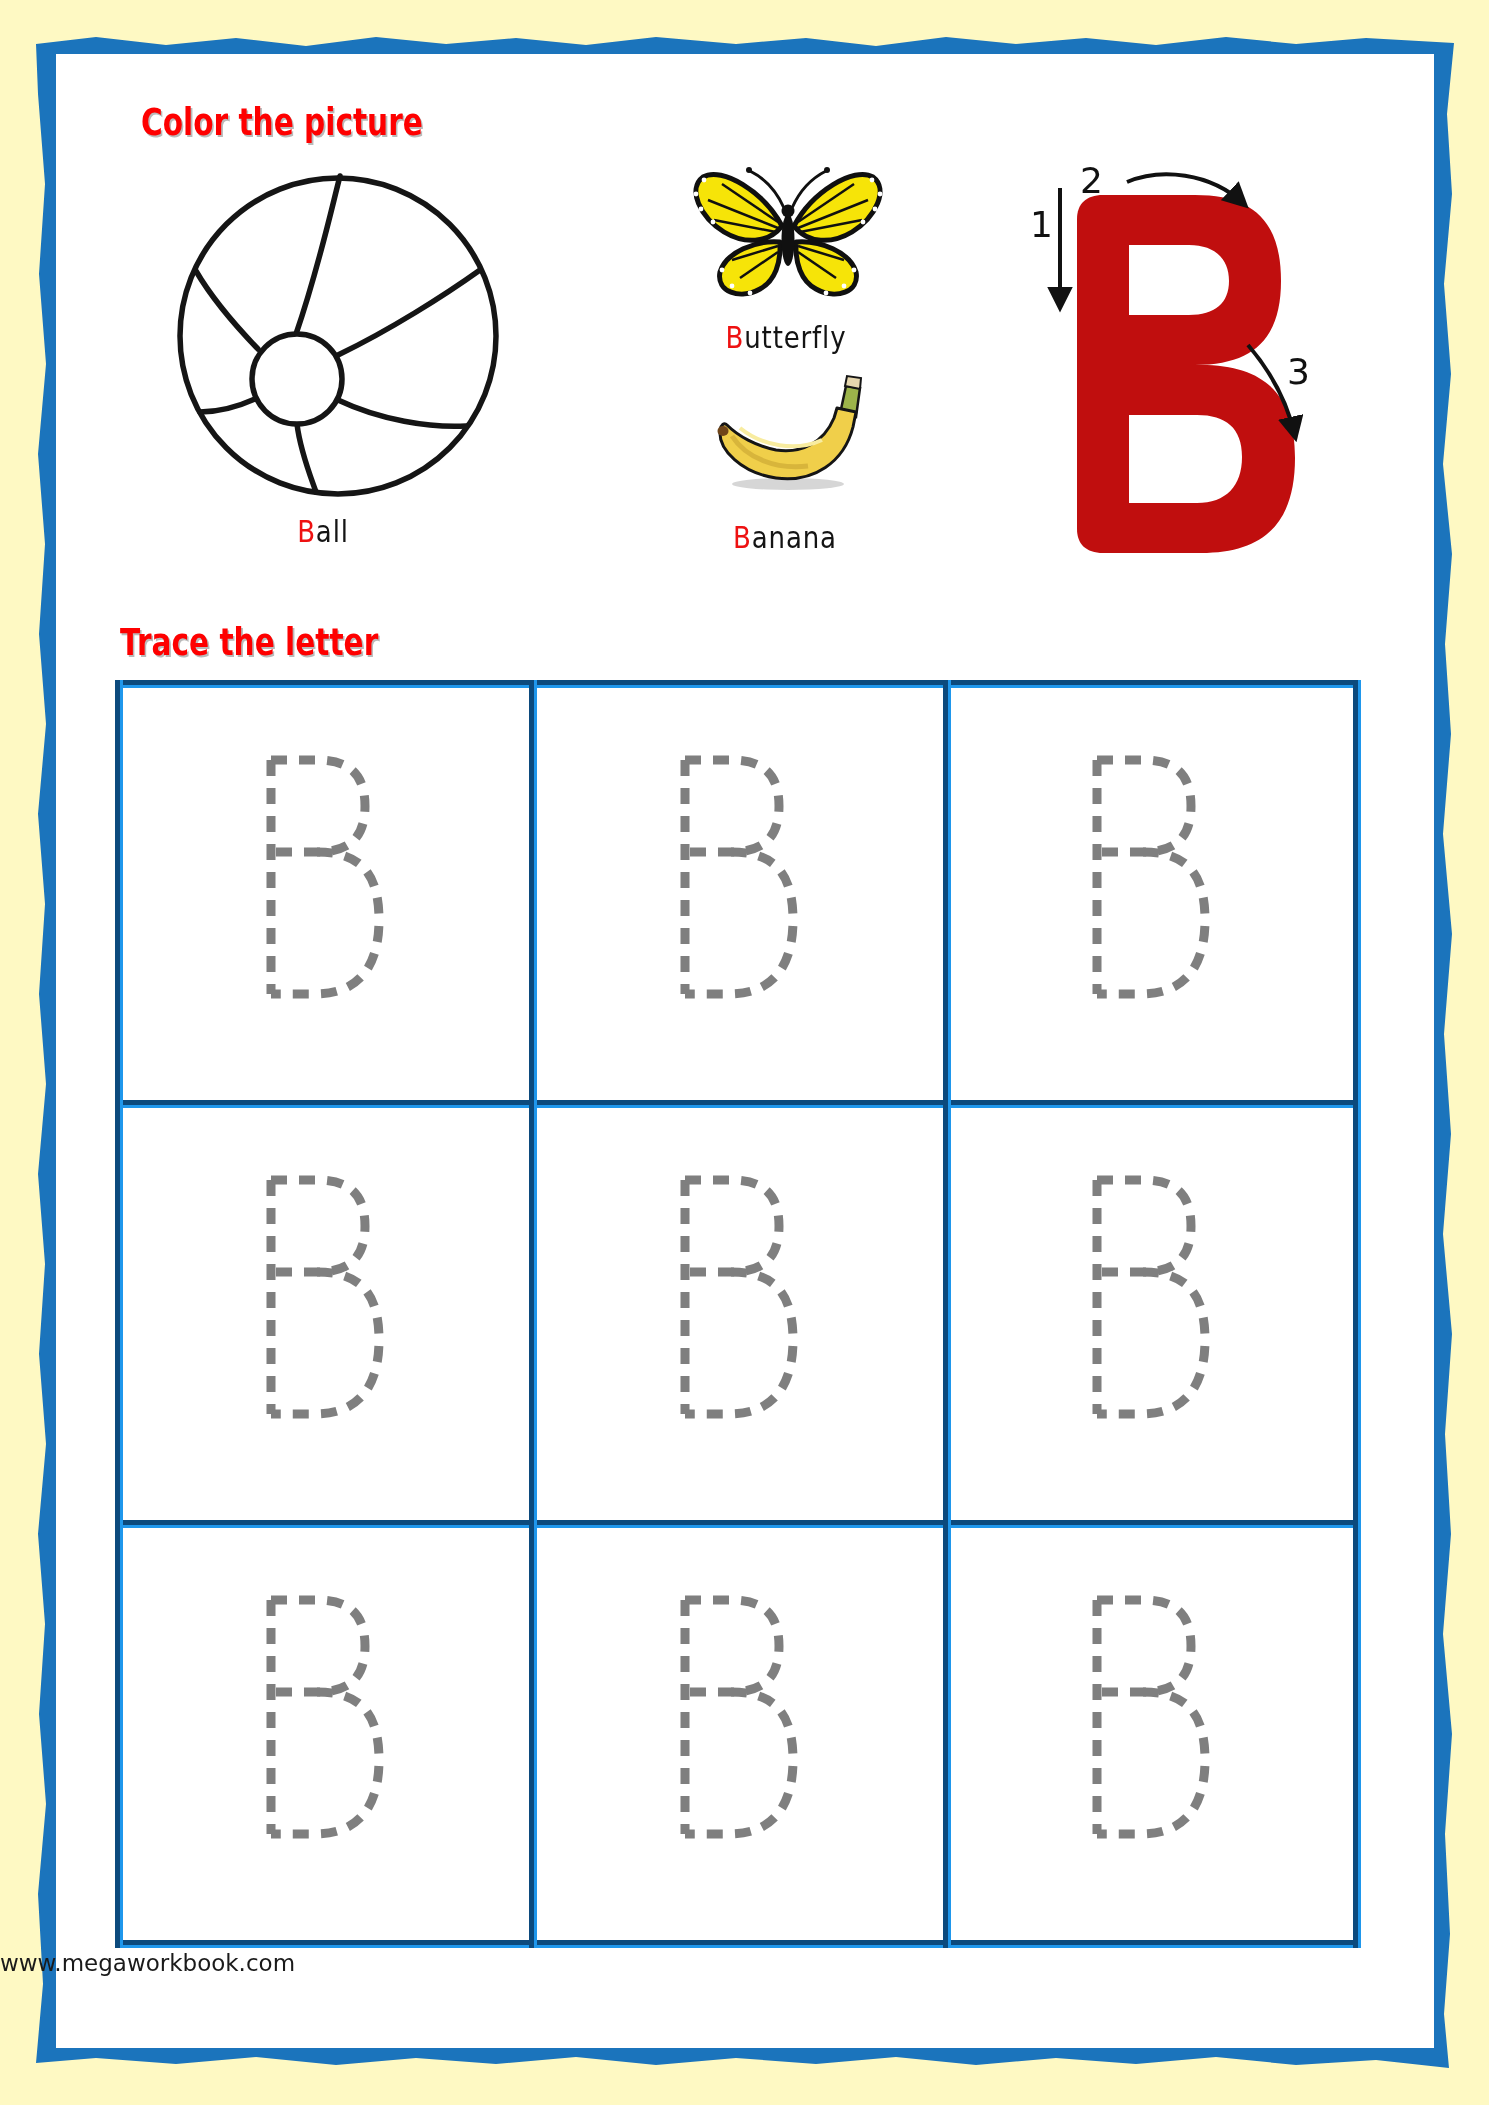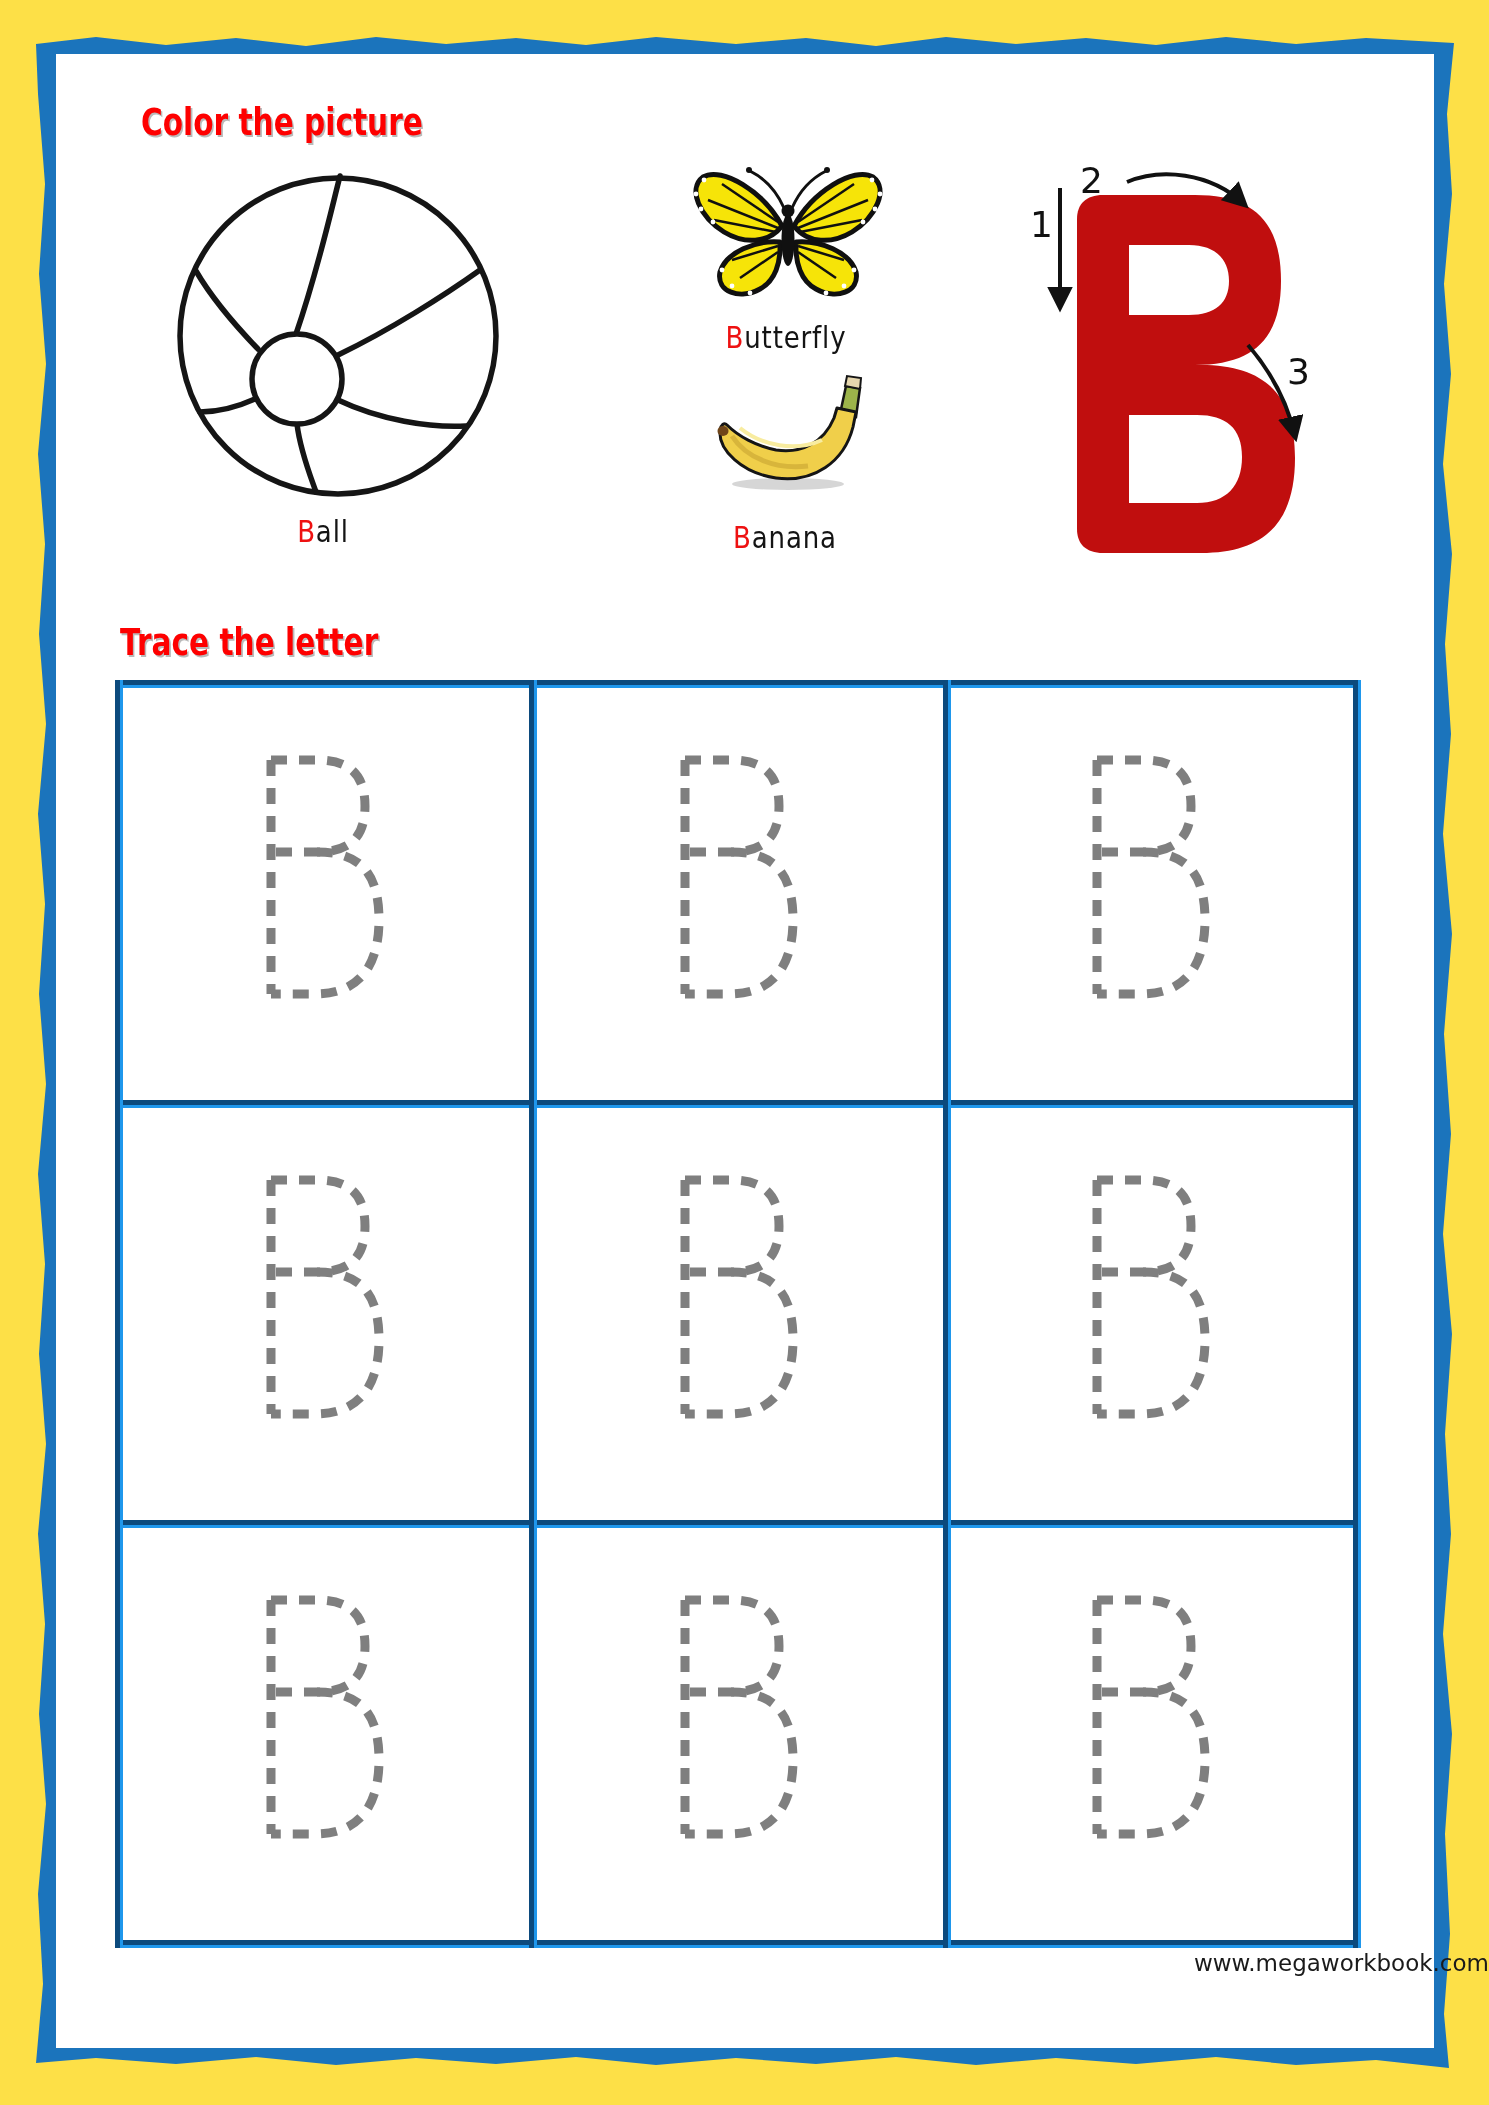--- a/index.html
+++ b/index.html
@@ -1,17 +1,17 @@
 <!DOCTYPE html>
 <html><head>
 <meta charset="utf-8">
 <style>
   html,body{margin:0;padding:0;background:#ffffff;}
   body{font-family:"DejaVu Sans","Liberation Sans",sans-serif;}
-  .sheet{position:relative;width:1489px;height:2105px;background:#fde047;overflow:hidden;}
+  .sheet{position:relative;width:1489px;height:2105px;background:#fef9c3;overflow:hidden;}
 
   
   .torn-frame{position:absolute;left:36px;top:34px;width:1418px;height:2034px;background:#1B74BC;
     clip-path:polygon(0px 10px,60px 3px,130px 11px,200px 4px,270px 12px,340px 3px,410px 10px,480px 4px,
       550px 11px,620px 3px,700px 10px,770px 4px,840px 12px,910px 3px,980px 10px,1050px 4px,1120px 11px,
       1190px 3px,1260px 10px,1330px 4px,1418px 9px,1411px 80px,1416px 160px,1408px 250px,1415px 340px,
       1407px 430px,1416px 520px,1409px 610px,1415px 700px,1407px 800px,1416px 900px,1408px 1000px,
       1415px 1100px,1407px 1200px,1416px 1300px,1409px 1400px,1415px 1500px,1407px 1600px,1416px 1700px,
       1409px 1800px,1414px 1900px,1408px 1980px,1413px 2034px,1340px 2026px,1260px 2031px,1180px 2023px,
       1100px 2030px,1020px 2024px,940px 2031px,860px 2023px,780px 2030px,700px 2024px,620px 2031px,
@@ -33,21 +33,21 @@
   .word-label .initial{color:#EE1111;}
   .lbl-ball{left:238px;top:513px;width:170px;}
   .lbl-butterfly{left:686px;top:319px;width:200px;}
   .lbl-banana{left:685px;top:519px;width:200px;}
 
   .stroke-num{position:absolute;font-size:36px;color:#111;font-weight:400;}
   .sn-1{left:1030px;top:204px;}
   .sn-2{left:1080px;top:160px;}
   .sn-3{left:1287px;top:351px;}
 
-  .footer-url{position:absolute;left:0;top:1950px;width:100%;text-align:right;
+  .footer-url{position:absolute;left:0;top:1950px;width:100%;text-align:left;
     font-size:23px;color:#1a1a1a;}
 </style>
 </head>
 <body>
 
 <div class="sheet">
 
   <div class="torn-frame"></div>
   <div class="page-inner"></div>
 

